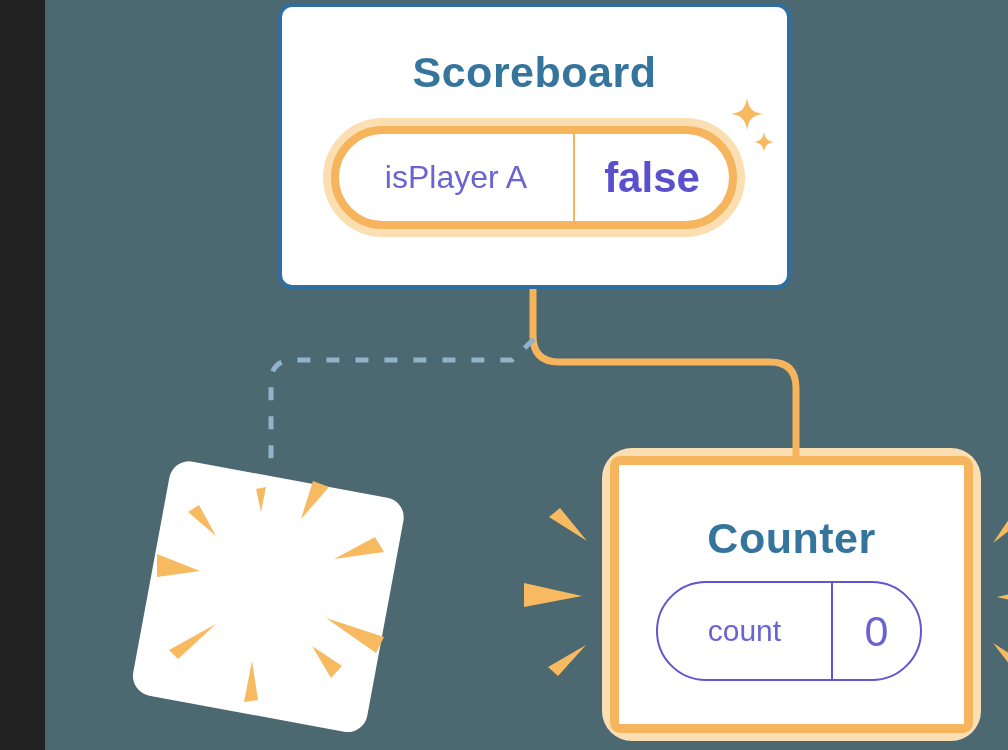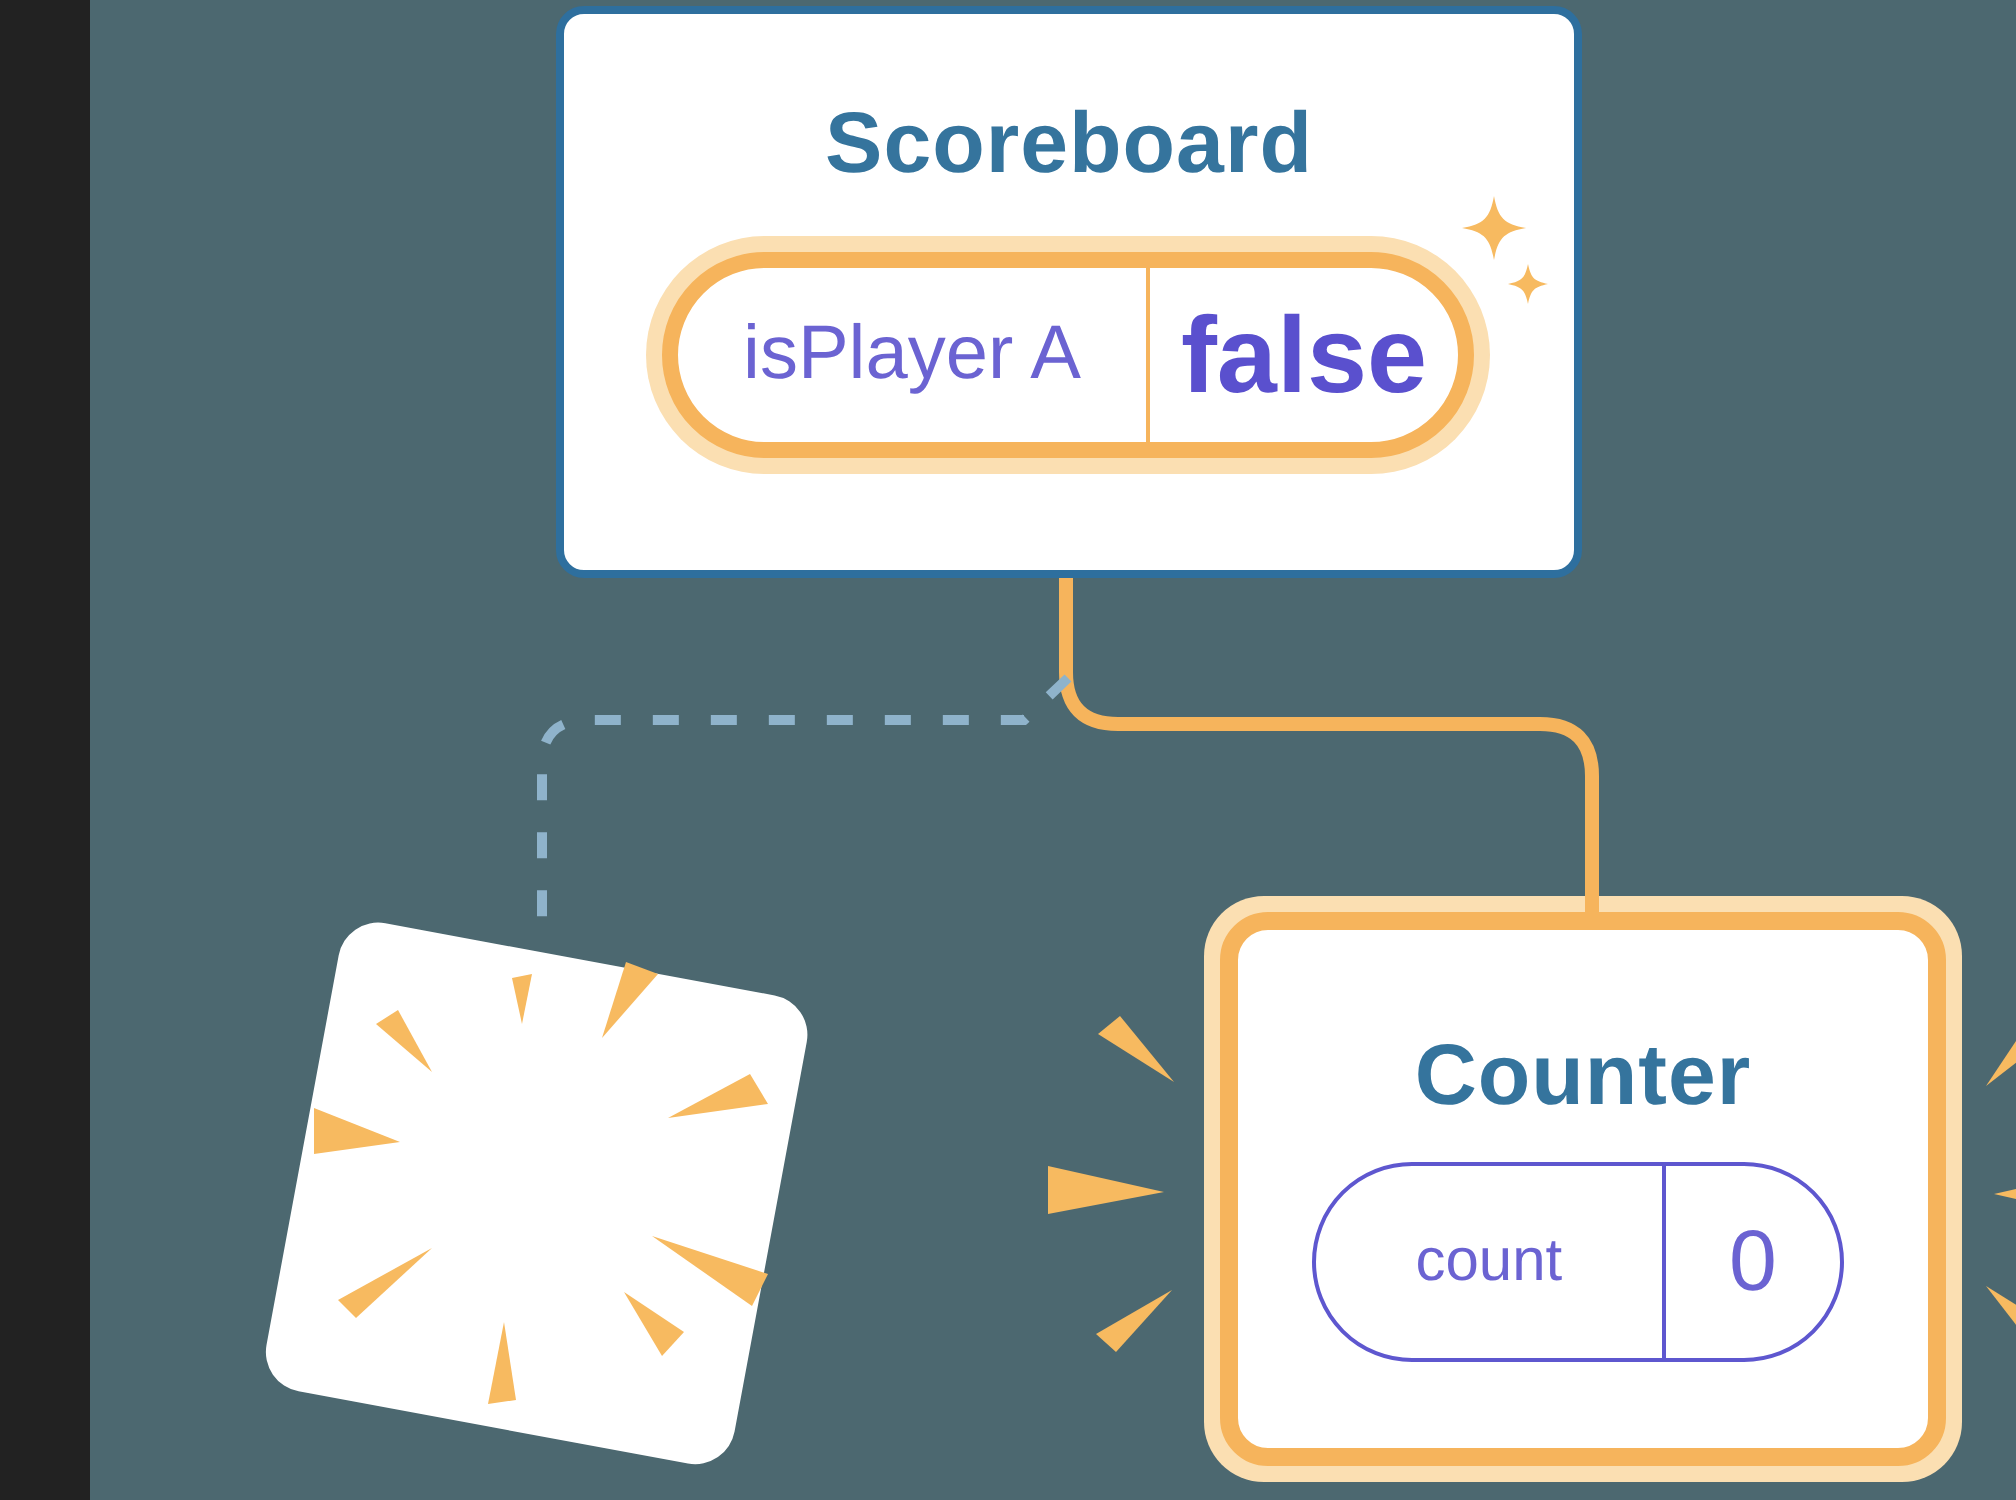--- a/index.html
+++ b/index.html
@@ -29,37 +29,37 @@
     background:var(--orange-halo,#FBDFB2);border-radius:60px;
     padding:8px;box-sizing:border-box;
   }
   .sb-pill-inner{
     width:100%;height:100%;background:#fff;box-sizing:border-box;
     border:8px solid var(--orange,#F6B45C);border-radius:52px;
     display:flex;overflow:hidden;
   }
   .sb-key{
     flex:0 0 60%;display:flex;align-items:center;justify-content:center;
-    font-size:38px;color:var(--state-key-purple,#6B63D2);
+    font-size:32px;color:var(--state-key-purple,#6B63D2);
   }
   .sb-val{
     flex:1;display:flex;align-items:center;justify-content:center;
-    font-size:54px;font-weight:700;color:var(--state-value-purple,#5A50CE);
+    font-size:42px;font-weight:700;color:var(--state-value-purple,#5A50CE);
     border-left:2px solid var(--orange,#F6B45C);
   }
 
   
   .card-counter-halo{
     left:557px;top:448px;width:379px;height:293px;
     background:var(--orange-halo,#FBDFB2);border-radius:30px;
     padding:8px;
   }
   .card-counter-inner{
     position:relative;width:100%;height:100%;box-sizing:border-box;
-    background:#fff;border:9px solid var(--orange,#F6B45C);border-radius:24px;
+    background:#fff;border:9px solid var(--orange,#F6B45C);border-radius:10px;
   }
   .ct-title{top:49px;}
   .ct-pill{
     position:absolute;left:37px;top:116px;width:266px;height:100px;
     box-sizing:border-box;background:#fff;
     border:2px solid var(--counter-pill-border,#5E57CF);border-radius:52px;
     display:flex;overflow:hidden;
   }
   .ct-key{
     flex:0 0 66%;display:flex;align-items:center;justify-content:center;

